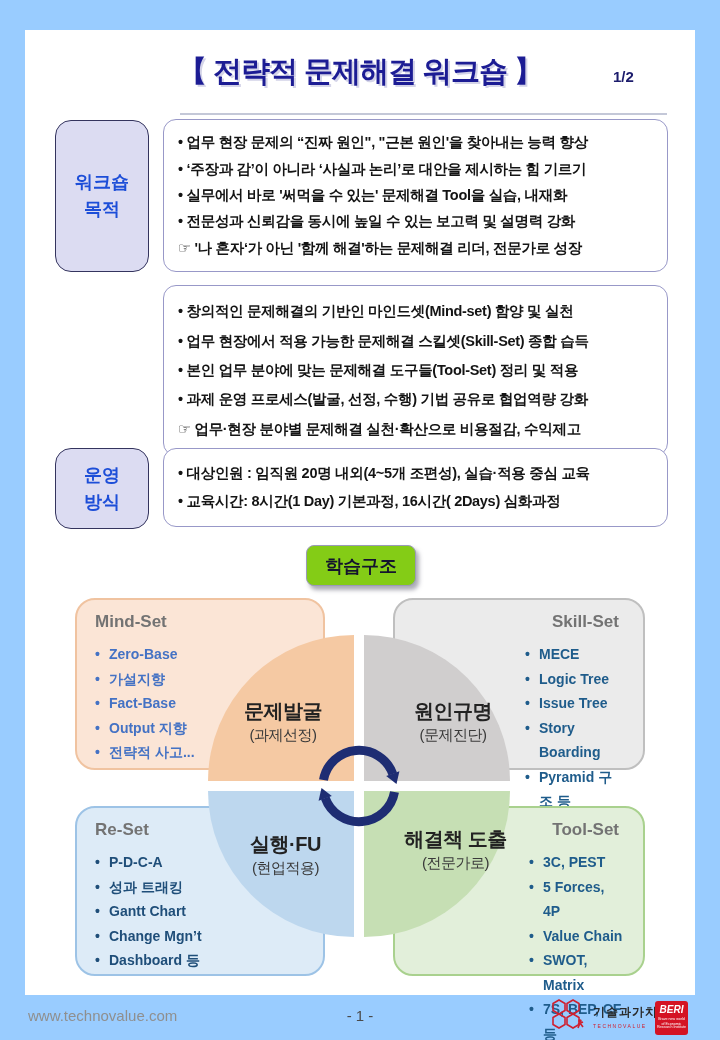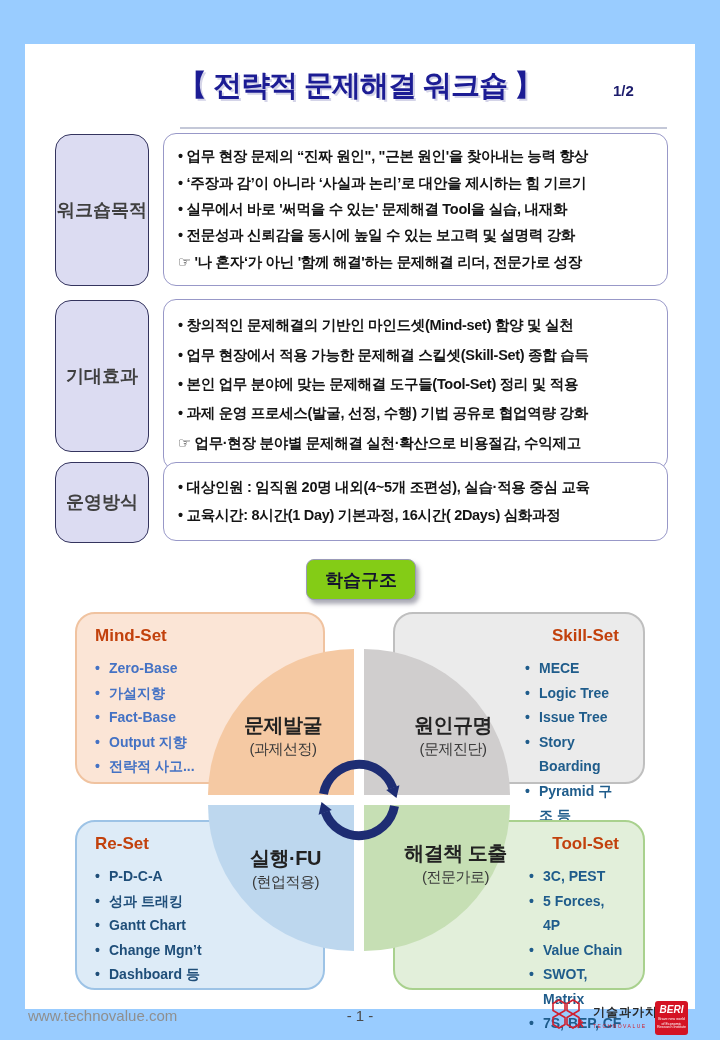--- a/index.html
+++ b/index.html
@@ -1,37 +1,37 @@
 <!DOCTYPE html>
 <html><head>
 <meta charset="utf-8">
 <style>
   html,body{margin:0;padding:0;}
   .page{position:relative;width:720px;height:1040px;background:#99ccff;
         font-family:"Liberation Sans","DejaVu Sans",sans-serif;overflow:hidden;}
-  .card{position:absolute;left:25px;top:44px;width:670px;height:965px;background:#ffffff;}
+  .card{position:absolute;left:25px;top:30px;width:670px;height:965px;background:#ffffff;}
   .title{position:absolute;left:0;top:22px;width:670px;text-align:center;
          font-size:29px;font-weight:bold;color:#1c1c94;text-shadow:2px 2px 0 #d4d4e8;letter-spacing:-1px;}
   .page-indicator{position:absolute;left:588px;top:38px;width:60px;font-size:15px;font-weight:bold;color:#1c1c6c;}
   .title-rule{position:absolute;left:155px;top:83px;width:487px;height:2px;background:#c4c8d8;}
 
   .label-box{position:absolute;left:30px;width:92px;background:#dcdcf2;border:1.6px solid #34345e;
-             border-radius:16px;display:flex;align-items:center;justify-content:center;
-             font-size:18px;font-weight:bold;color:#404040;line-height:27px;}
+             border-radius:16px;display:flex;flex-direction:column;align-items:center;justify-content:center;
+             font-size:18px;font-weight:bold;color:#1d4ed8;line-height:27px;}
   .content-box{position:absolute;left:138px;width:505px;background:#ffffff;border:1.6px solid #9898c8;
                border-radius:13px;display:flex;flex-direction:column;justify-content:space-evenly;
                padding:6px 0 6px 14px;box-sizing:border-box;}
   .content-line{font-size:14.5px;font-weight:bold;color:#141414;letter-spacing:-0.3px;white-space:nowrap;}
 
   .badge{position:absolute;left:281px;top:515px;width:108px;height:39px;background:#84cc16;
          border:1px solid #9a9ab8;border-radius:8px;box-shadow:3px 4px 4px rgba(90,90,110,.5);
          display:flex;align-items:center;justify-content:center;font-size:18px;font-weight:bold;color:#14142e;}
 
   .corner-box{position:absolute;border-radius:20px;box-sizing:border-box;padding:12px 18px;}
-  .cb-title{font-size:17px;font-weight:bold;color:#c2410c;}
+  .cb-title{font-size:17px;font-weight:bold;color:#737373;}
   .cb-list{list-style:none;margin:10px 0 0 0;padding:0;font-size:14px;font-weight:bold;}
   .cb-list li{position:relative;padding-left:14px;line-height:24.5px;}
   .cb-list li::before{content:"•";position:absolute;left:0;}
   .box-mind{left:50px;top:568px;width:250px;height:172px;background:#fbe5d6;border:2px solid #f0c3a0;}
   .box-mind .cb-list{color:#4472c4;}
   .box-skill{left:368px;top:568px;width:252px;height:172px;background:#ebebeb;border:2px solid #bfbfbf;}
   .box-skill .cb-title{text-align:right;padding-right:6px;}
   .box-skill .cb-list{margin-left:112px;color:#1f5c8b;}
   .box-re{left:50px;top:776px;width:250px;height:170px;background:#ddebf7;border:2px solid #9dc3e6;}
   .box-re .cb-list{color:#1f4e79;}
@@ -81,24 +81,20 @@
       <span>목적</span>
     </div>
     <div class="content-box" style="top:89px;height:153px;">
       <div class="content-line">• 업무 현장 문제의 “진짜 원인", "근본 원인'을 찾아내는 능력 향상</div>
       <div class="content-line">• ‘주장과 감’이 아니라 ‘사실과 논리’로 대안을 제시하는 힘 기르기</div>
       <div class="content-line">• 실무에서 바로 '써먹을 수 있는' 문제해결 Tool을 실습, 내재화</div>
       <div class="content-line">• 전문성과 신뢰감을 동시에 높일 수 있는 보고력 및 설명력 강화</div>
       <div class="content-line">☞ '나 혼자‘가 아닌 '함께 해결'하는 문제해결 리더, 전문가로 성장</div>
     </div>
 
-    <div class="label-box" style="top:256px;height:150px;">
-      <span>기대</span>
-      <span>효과</span>
-    </div>
     <div class="content-box" style="top:255px;height:171px;">
       <div class="content-line">• 창의적인 문제해결의 기반인 마인드셋(Mind-set) 함양 및 실천</div>
       <div class="content-line">• 업무 현장에서 적용 가능한 문제해결 스킬셋(Skill-Set) 종합 습득</div>
       <div class="content-line">• 본인 업무 분야에 맞는 문제해결 도구들(Tool-Set) 정리 및 적용</div>
       <div class="content-line">• 과제 운영 프로세스(발굴, 선정, 수행) 기법 공유로 협업역량 강화</div>
       <div class="content-line">☞ 업무·현장 분야별 문제해결 실천·확산으로 비용절감, 수익제고</div>
     </div>
 
     <div class="label-box" style="top:418px;height:79px;">
       <span>운영</span>

